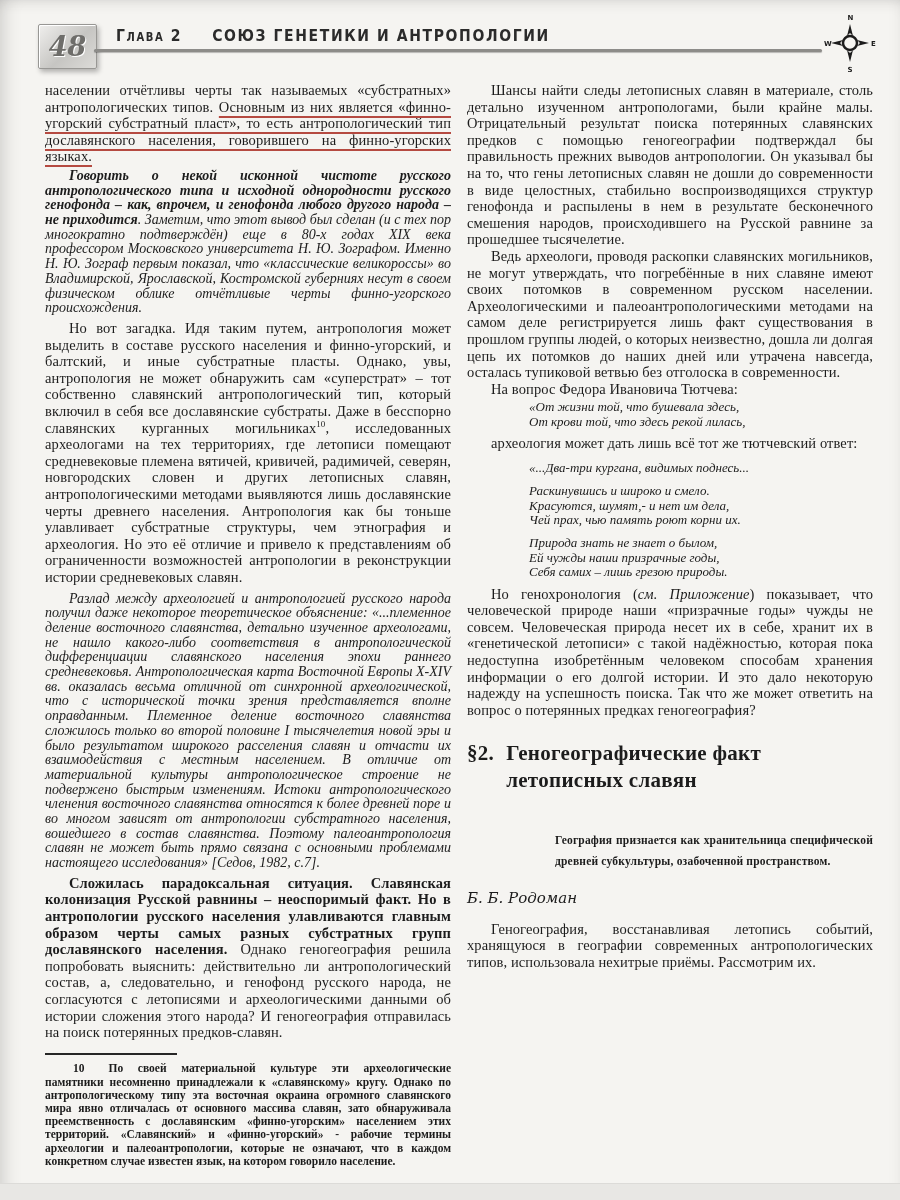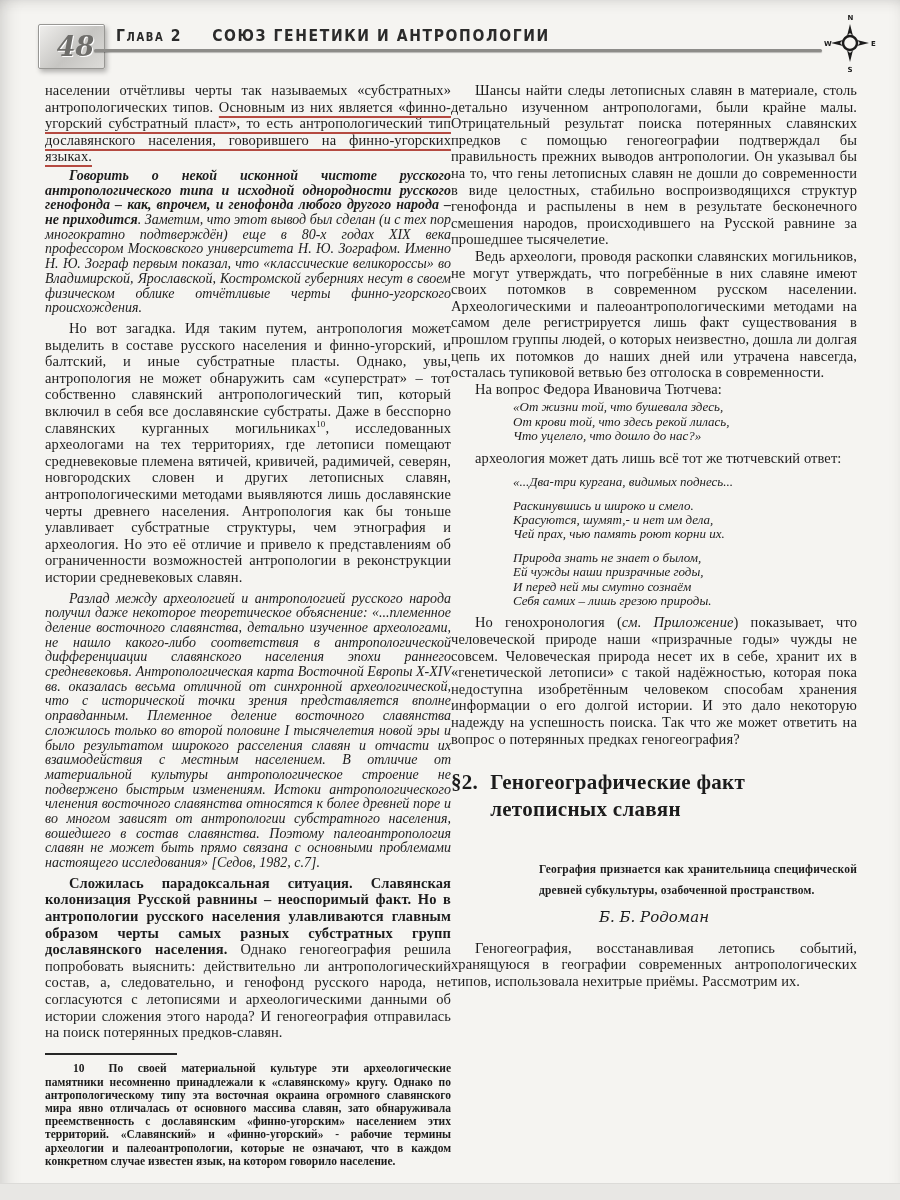--- a/index.html
+++ b/index.html
@@ -13,42 +13,42 @@
   }
   .bottom-band{position:absolute;left:0;right:0;bottom:0;height:16px;background:#e8e7e4;border-top:1px solid #dcdbd8;}
 
   
   .page-header{position:absolute;top:22px;left:38px;width:834px;height:52px;}
   .page-num-box{
     position:absolute;left:0;top:2px;width:57px;height:43px;
     background:linear-gradient(135deg,#f0efed 0%,#c6c5c2 55%,#dddcd9 100%);
     border:1px solid #989794;border-radius:2px;
     box-shadow:2px 3px 5px rgba(0,0,0,.28), inset 1px 1px 0 #ffffff;
-    display:flex;align-items:center;justify-content:center;padding-left:8px;
+    display:flex;align-items:center;justify-content:center;
   }
   .page-num{
     font-family:"DejaVu Serif", serif;font-weight:bold;font-style:italic;
     font-size:27px;color:#6e6d6a;text-shadow:1px 1px 0 #ffffff;
   }
   .header-rule{
     position:absolute;left:56px;top:27px;width:728px;height:3px;
     background:#8d8c89;border-radius:2px;box-shadow:0 1px 1px rgba(0,0,0,.25);
   }
   .chapter-line{
     position:absolute;left:78px;top:4px;
     font-family:"DejaVu Sans", sans-serif;font-weight:bold;font-size:14px;
     letter-spacing:1.6px;color:#2b2b2b;font-variant:small-caps;transform:scaleY(1.15);transform-origin:left top;
     white-space:nowrap;
   }
   .chapter-label{margin-right:30px;}
   .compass{position:absolute;right:-4px;top:-10px;}
   .compass text{font-family:"DejaVu Sans", sans-serif;font-size:7px;font-weight:bold;fill:#1c1c1c;}
 
   
-  .columns{position:absolute;left:45px;top:82px;width:828px;display:flex;}
+  .columns{position:absolute;left:45px;top:82px;width:828px;display:flex;gap:16px;}
   .column{width:406px;display:flex;flex-direction:column;}
   .column.left{min-height:1086px;}
 
   p{margin:0;}
   .p-lg{font-size:14.5px;line-height:16.6px;text-align:justify;letter-spacing:.1px;}
   .p-md{font-size:14px;line-height:14.7px;text-align:justify;font-style:italic;}
   .indent{text-indent:24px;}
   .bold{font-weight:bold;}
   .mt6{margin-top:6px;}
   .mt4{margin-top:4px;}
@@ -71,21 +71,21 @@
   .verse-first{margin-top:3px;}
   .section-heading{
     margin-top:22px;display:grid;grid-template-columns:auto 1fr;column-gap:12px;
     font-weight:bold;font-size:21px;line-height:27px;letter-spacing:.3px;
   }
   .epigraph{
     margin:18px 0 0 88px;font-weight:bold;font-size:11.5px;line-height:21px;
     text-align:justify;letter-spacing:.2px;
   }
   .epigraph-author{
-    margin-top:7px;text-align:center;font-style:italic;font-size:15px;
+    margin-top:17px;text-align:left;font-style:italic;font-size:15px;
     font-family:"DejaVu Serif", serif;
   }
   .p-after-heading{margin-top:14px;}
 </style>
 </head>
 <body>
 
 <div class="page">
 
   <header class="page-header">
@@ -129,37 +129,35 @@
     </section>
 
     <section class="column right">
       <p class="p-lg indent">Шансы найти следы летописных славян в материале, столь детально изученном антропологами, были крайне малы. Отрицательный результат поиска потерянных славянских предков с помощью геногеографии подтверждал бы правильность прежних выводов антропологии. Он указывал бы на то, что гены летописных славян не дошли до современности в виде целостных, стабильно воспроизводящихся структур генофонда и распылены в нем в результате бесконечного смешения народов, происходившего на Русской равнине за прошедшее тысячелетие.</p>
       <p class="p-lg indent">Ведь археологи, проводя раскопки славянских могильников, не могут утверждать, что погребённые в них славяне имеют своих потомков в современном русском населении. Археологическими и палеоантропологическими методами на самом деле регистрируется лишь факт существования в прошлом группы людей, о которых неизвестно, дошла ли долгая цепь их потомков до наших дней или утрачена навсегда, осталась тупиковой ветвью без отголоска в современности.</p>
       <p class="p-lg indent">На вопрос Федора Ивановича Тютчева:</p>
 
       <div class="verse verse-first">
         <div>«От жизни той, что бушевала здесь,</div>
         <div>От крови той, что здесь рекой лилась,</div>
-        <div>Что уцелело, что дошло до нас?»</div>
       </div>
 
       <p class="p-lg indent mt6">археология может дать лишь всё тот же тютчевский ответ:</p>
 
       <div class="verse">
         <div>«...Два-три кургана, видимых поднесь...</div>
       </div>
       <div class="verse">
         <div>Раскинувшись и широко и смело.</div>
         <div>Красуются, шумят,- и нет им дела,</div>
         <div>Чей прах, чью память роют корни их.</div>
       </div>
       <div class="verse">
         <div>Природа знать не знает о былом,</div>
         <div>Ей чужды наши призрачные годы,</div>
-        <div>И перед ней мы смутно сознаём</div>
         <div>Себя самих – лишь грезою природы.</div>
       </div>
 
       <p class="p-lg indent mt6"><span>Но генохронология (</span><i>см. Приложение</i><span>) показывает, что человеческой природе наши «призрачные годы» чужды не совсем. Человеческая природа несет их в себе, хранит их в «генетической летописи» с такой надёжностью, которая пока недоступна изобретённым человеком способам хранения информации о его долгой истории. И это дало некоторую надежду на успешность поиска. Так что же может ответить на вопрос о потерянных предках геногеография?</span></p>
 
       <h2 class="section-heading">
         <span>§2.</span>
         <span>
           <div>Геногеографические факт</div>
           <div>летописных славян</div>

